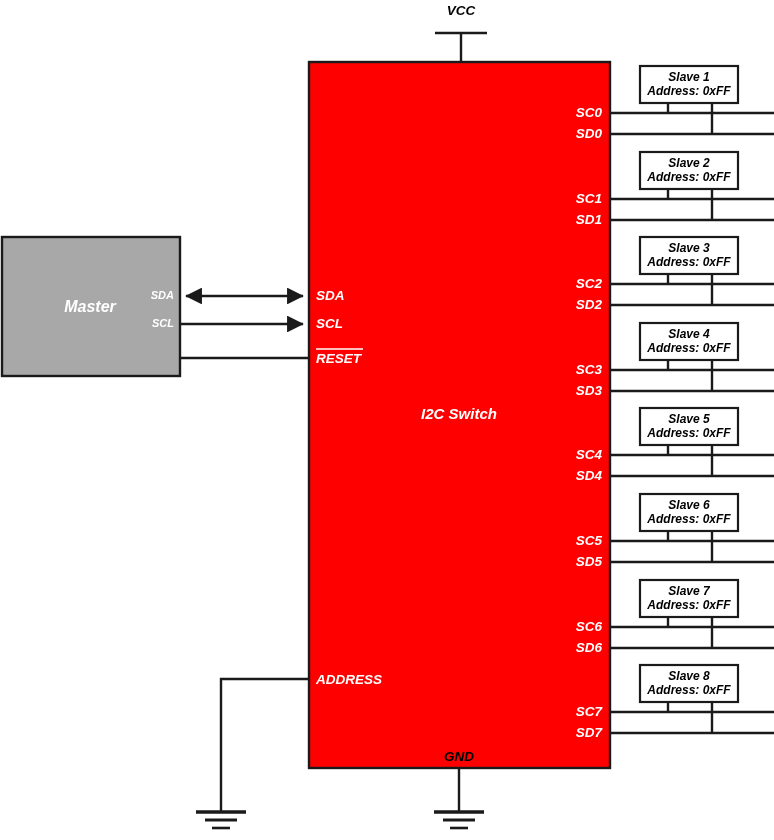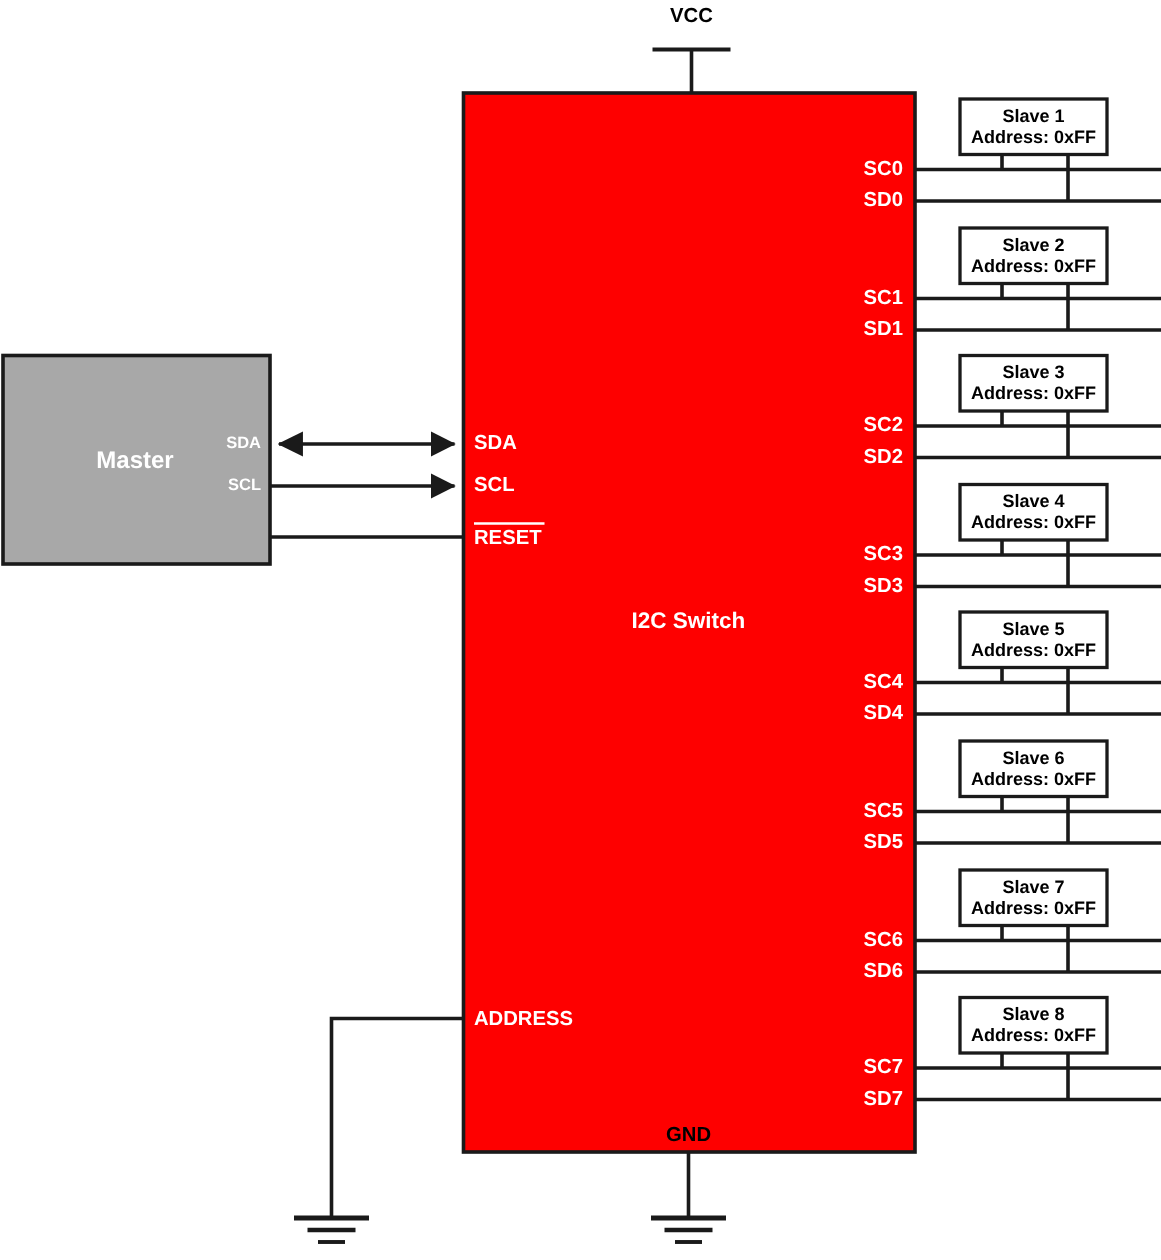--- a/index.html
+++ b/index.html
@@ -10,20 +10,21 @@
   body {
     width: 774px;
     height: 840px;
     font-family: "Liberation Sans", sans-serif;
     overflow: hidden;
   }
   #diagram-root {
     position: relative;
     width: 774px;
     height: 840px;
+    font-style: italic;
   }
   svg.diagram {
     display: block;
     width: 774px;
     height: 840px;
   }
   .wire {
     stroke: #1a1a1a;
     stroke-width: 2.4;
     fill: none;

